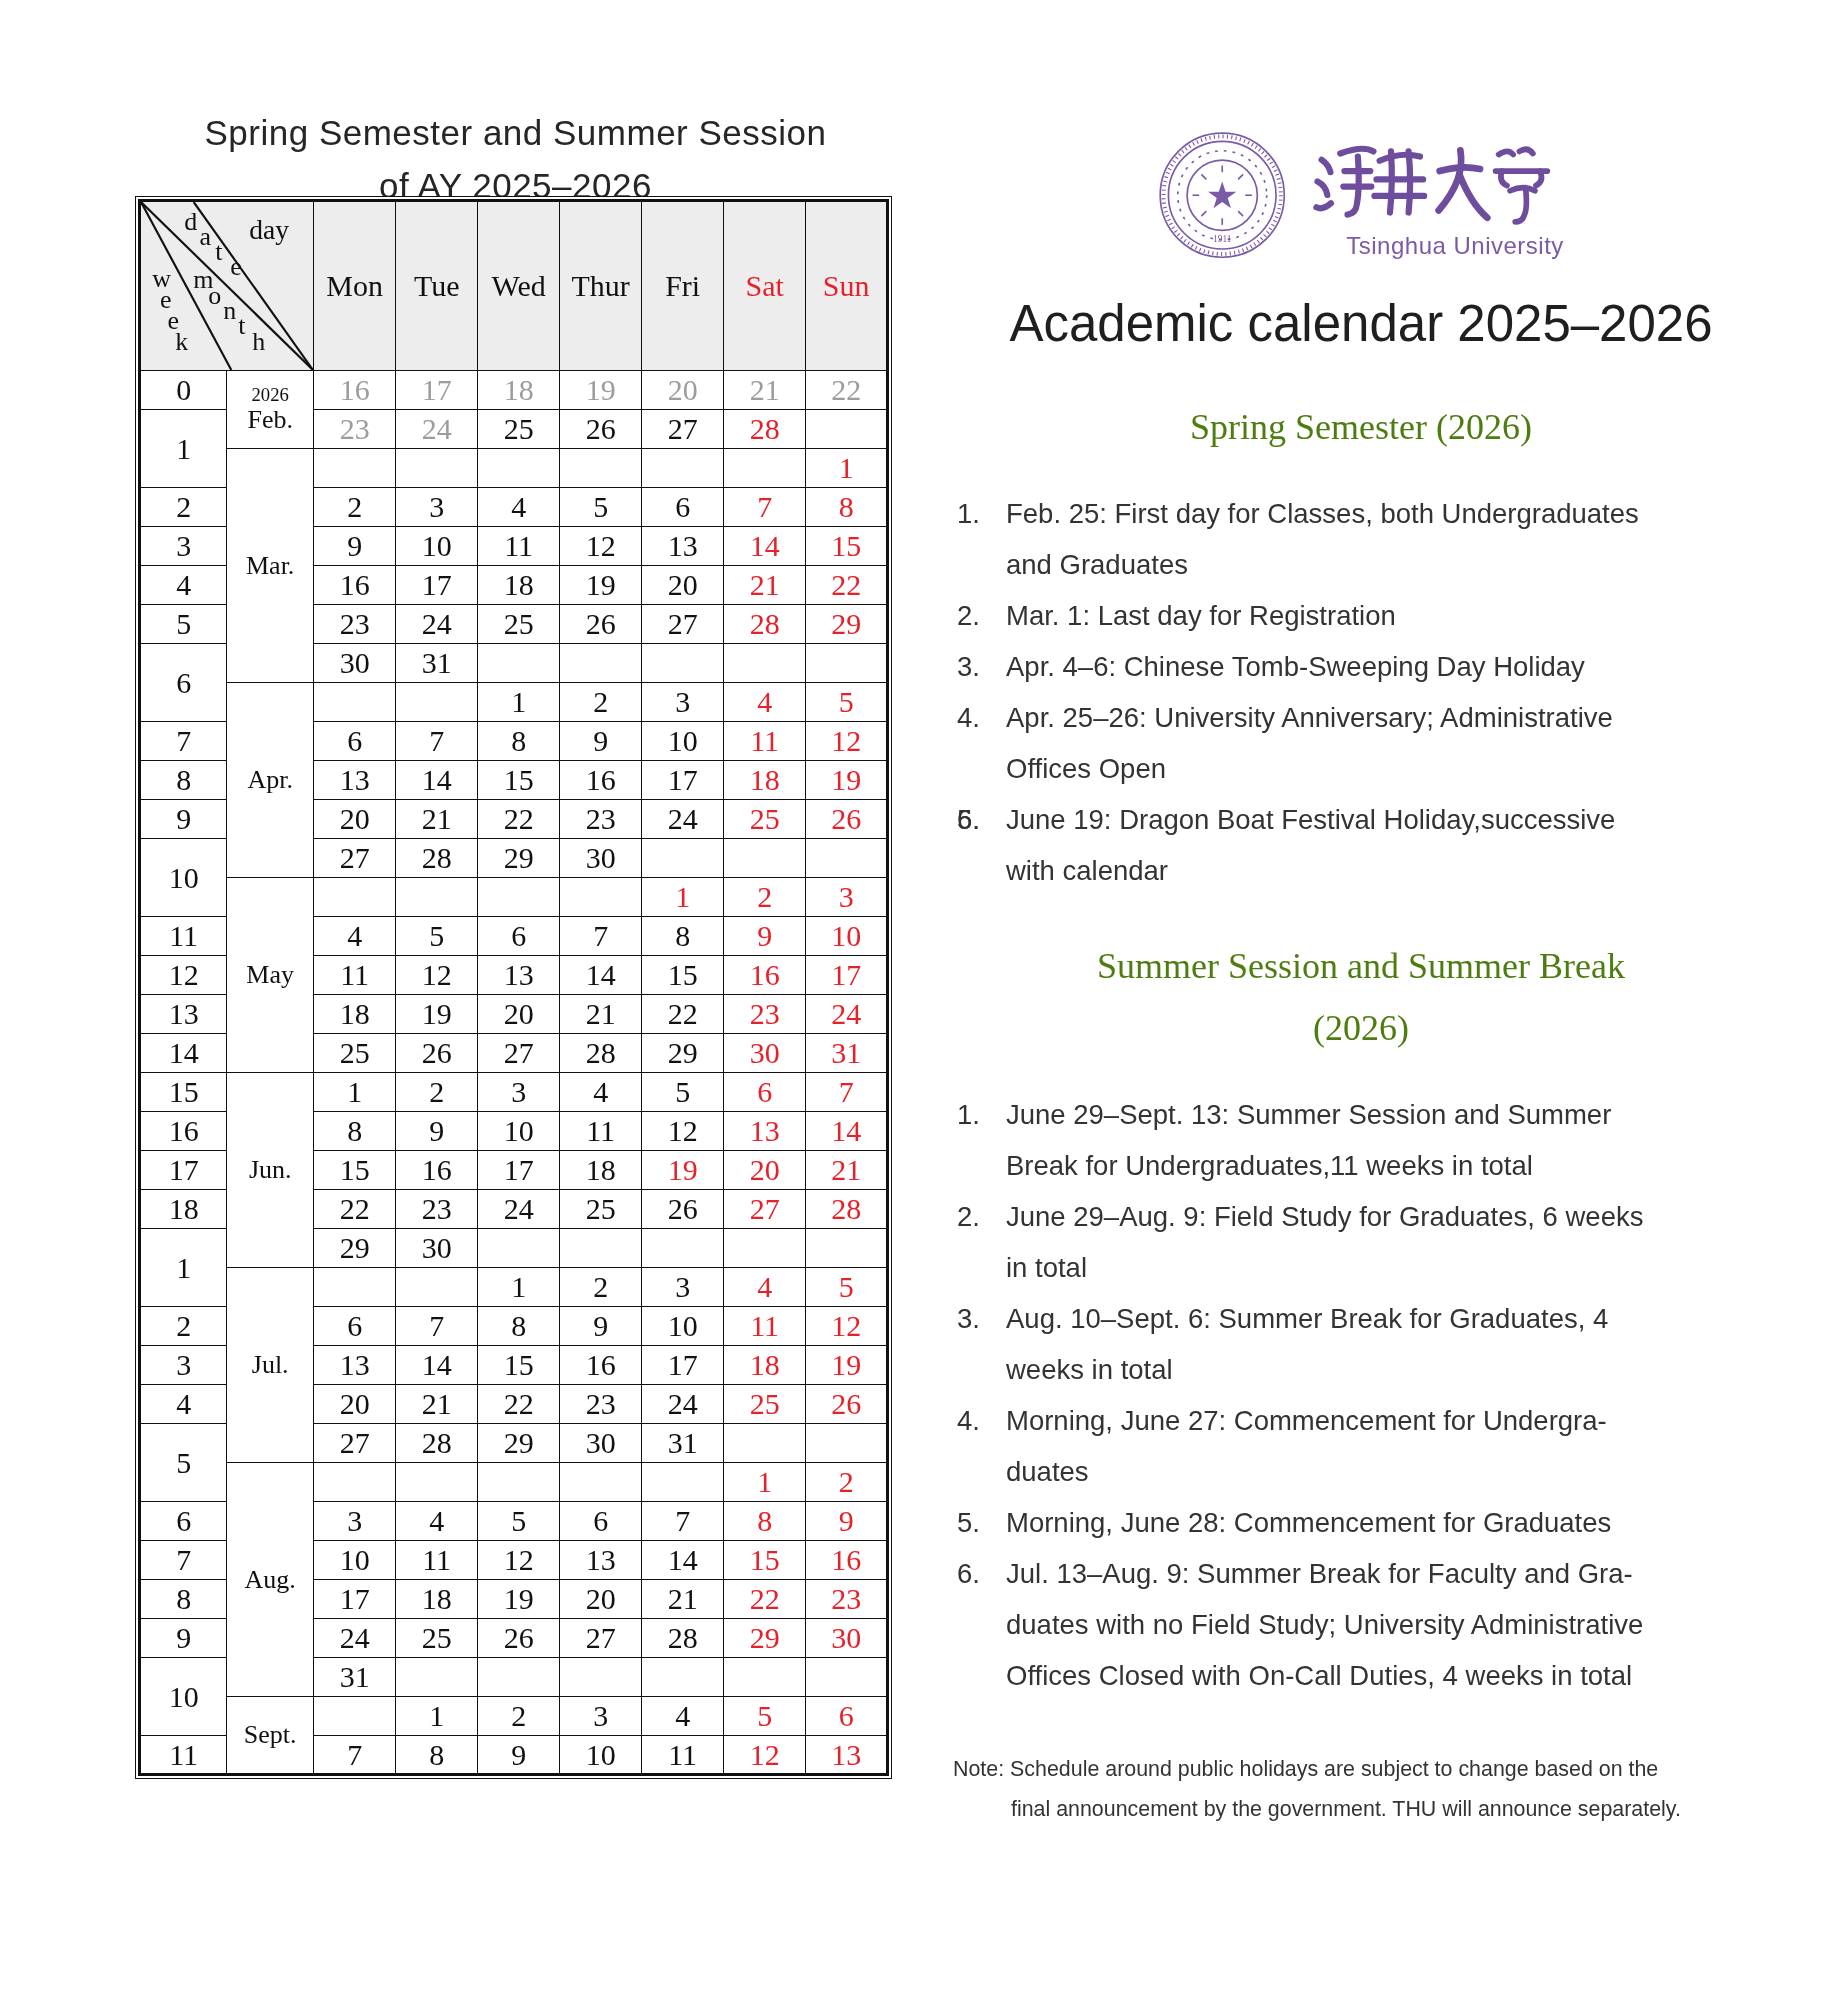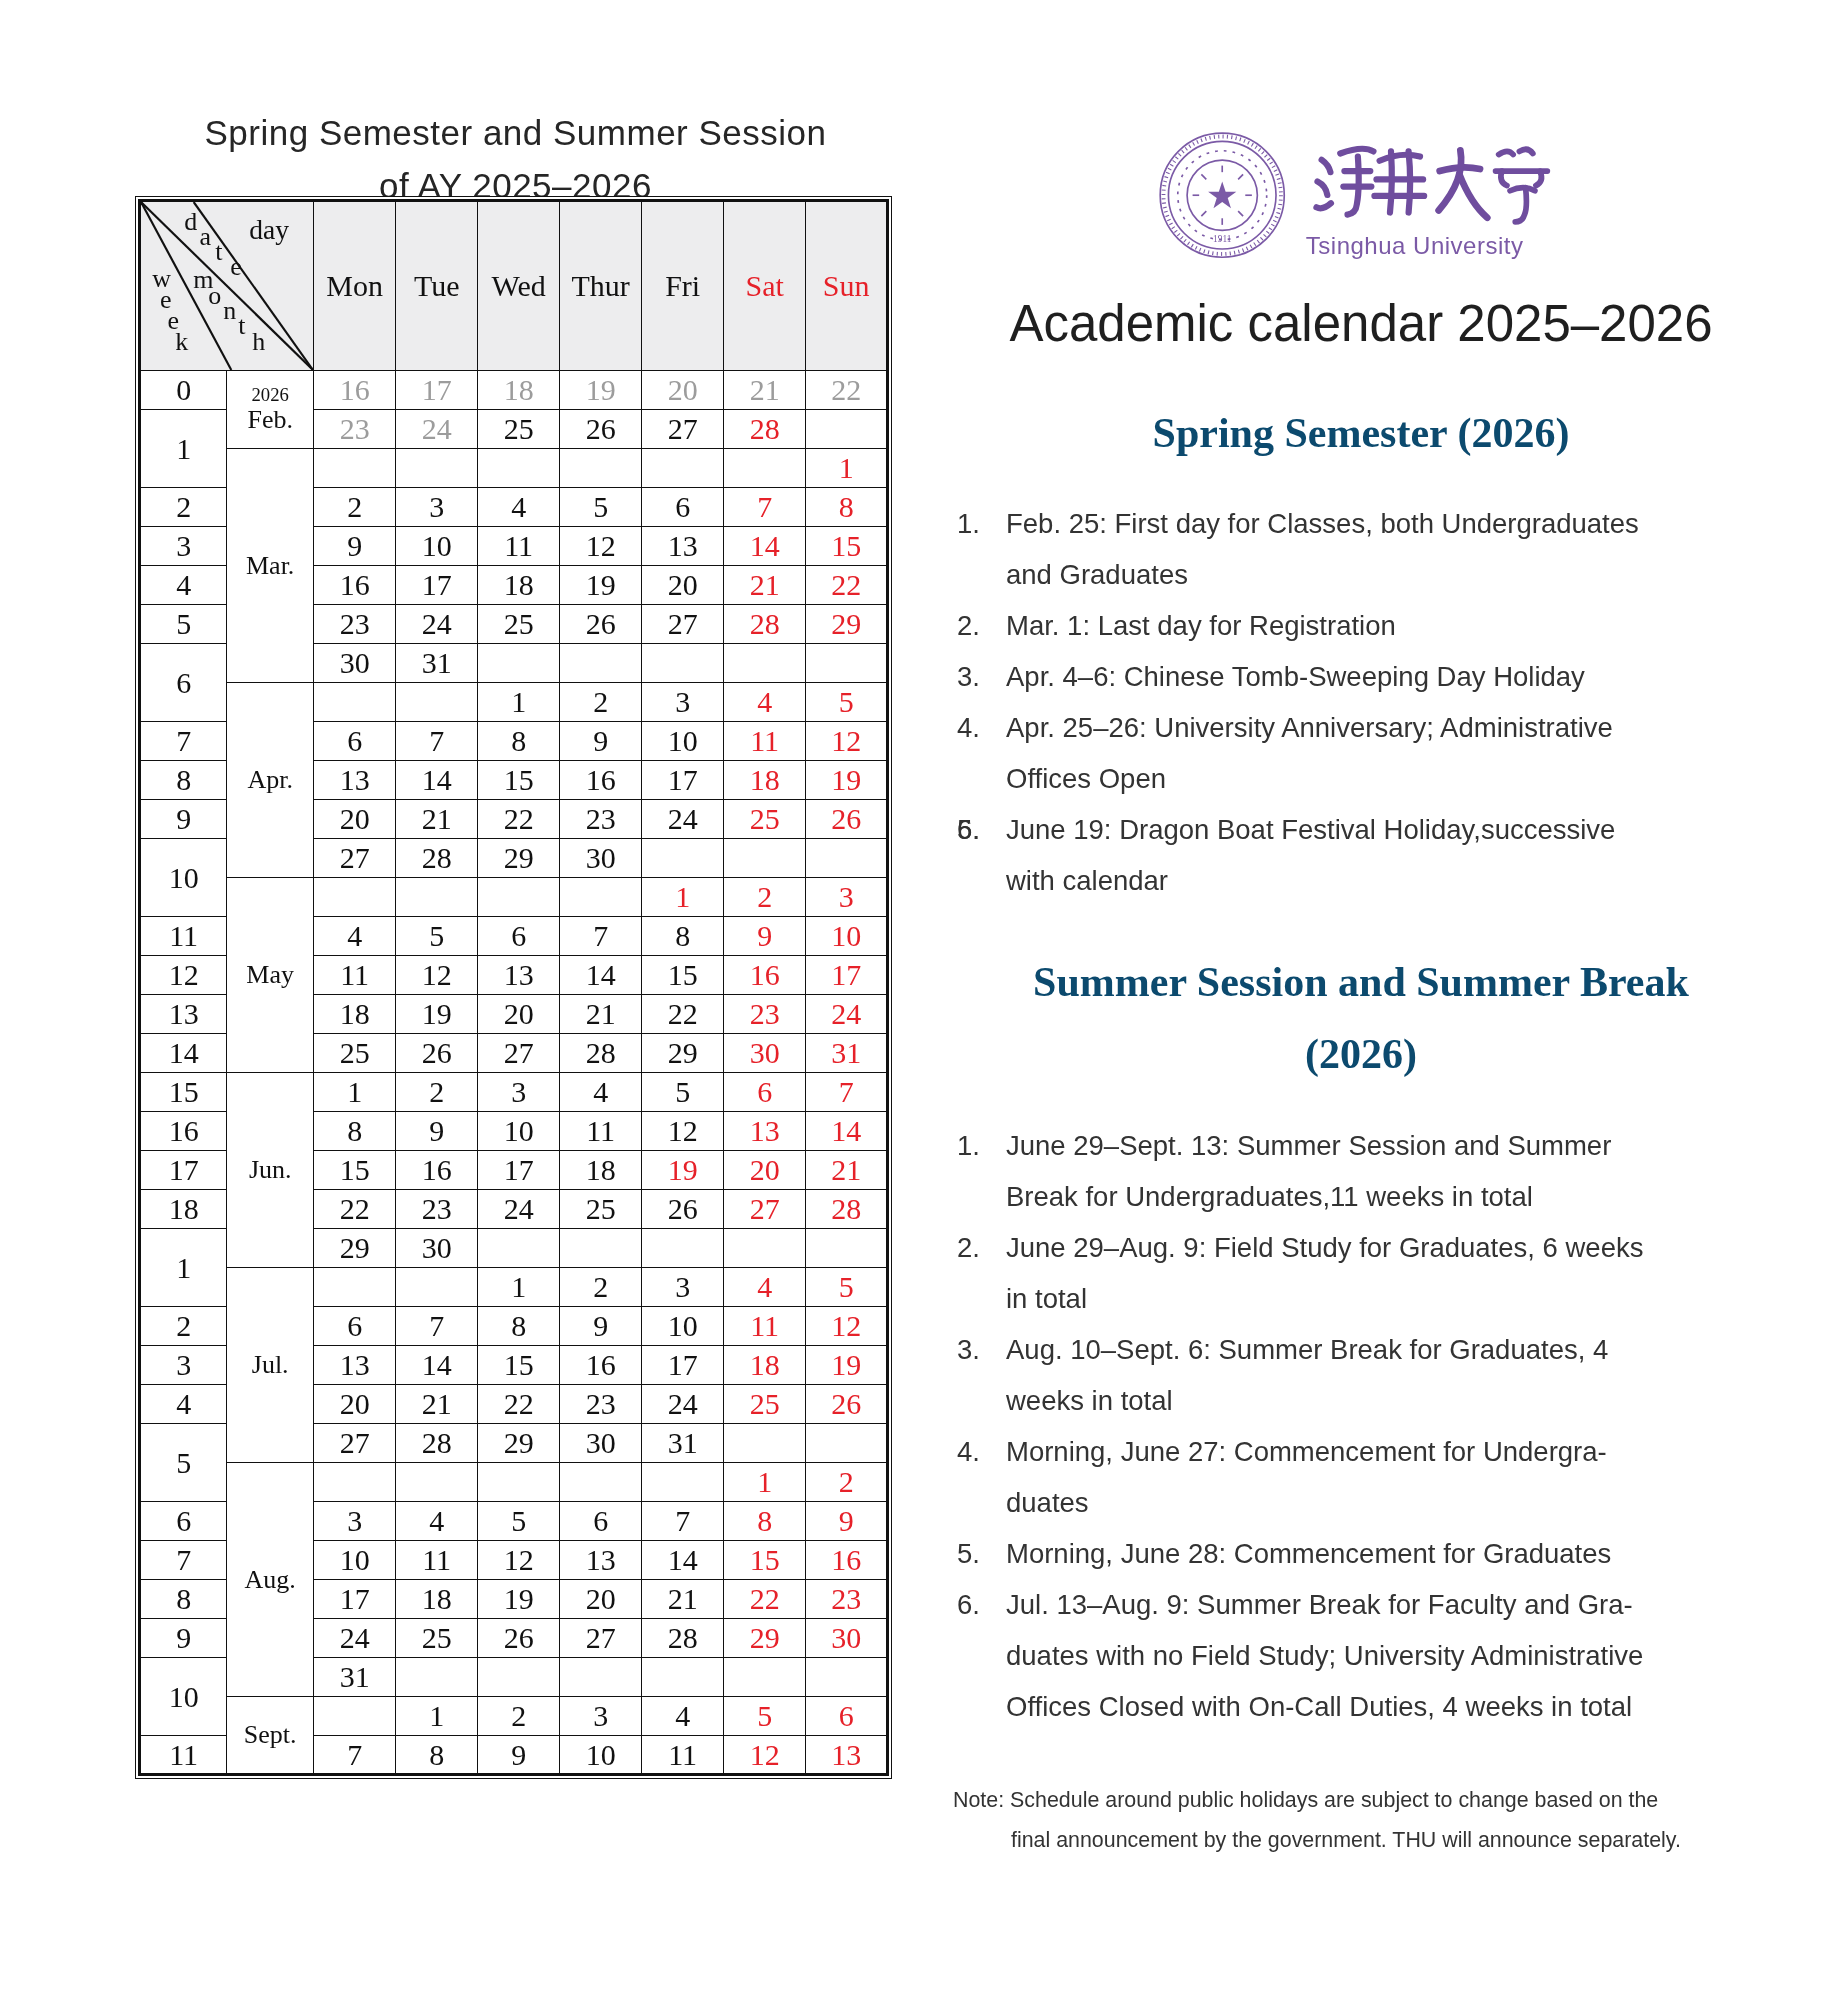--- a/index.html
+++ b/index.html
@@ -27,26 +27,26 @@
   td.thick{border-top:5.5px solid #111;}
   .cornerbox{position:absolute;left:0;top:0;width:100%;height:100%;}
   .stair{position:absolute;font-family:"Liberation Serif",serif;font-size:26px;color:#111;line-height:1;}
   .stair span{position:absolute;}
   .corner-day{position:absolute;left:108px;top:12px;font-family:"Liberation Serif",serif;
       font-size:27.5px;color:#111;}
 
   
   .right{position:absolute;left:910px;top:131px;width:902px;}
   .logo-row{display:flex;justify-content:center;align-items:flex-start;gap:18.7px;height:144px;}
-  .logo-right{display:flex;flex-direction:column;align-items:flex-start;margin-top:7.7px;}
+  .logo-right{display:flex;flex-direction:column;align-items:flex-end;margin-top:7.7px;}
   .uni-name{font-size:24px;color:var(--purple);margin-top:5.5px;letter-spacing:0.5px;}
   h1.acad{margin:23px 0 0 0;text-align:center;font-size:51px;font-weight:normal;
       color:#1f1f1f;letter-spacing:0;line-height:1;}
-  h2.sec{margin:0;text-align:center;font-family:"Liberation Serif",serif;font-weight:bold;
-      font-size:42px;color:#0c4a6e;line-height:1.72;}
+  h2.sec{margin:0;text-align:center;font-family:"Liberation Serif",serif;font-weight:normal;
+      font-size:36px;color:#4d7c0f;line-height:1.72;}
   h2.spring{margin-top:48px;}
   h2.summer{margin-top:40px;}
   .list{margin-top:29px;}
   .item{position:relative;padding-left:96px;font-size:27.5px;line-height:51px;color:#333;}
   .item .num{position:absolute;left:47px;top:0;}
   .note{margin-top:48px;font-size:21.4px;line-height:40px;color:#333;padding-left:43px;}
   .note .l2{padding-left:58px;}
   :root{--red:#e62129;--purple:#7b5aa6;}
 </style>
 </head>

